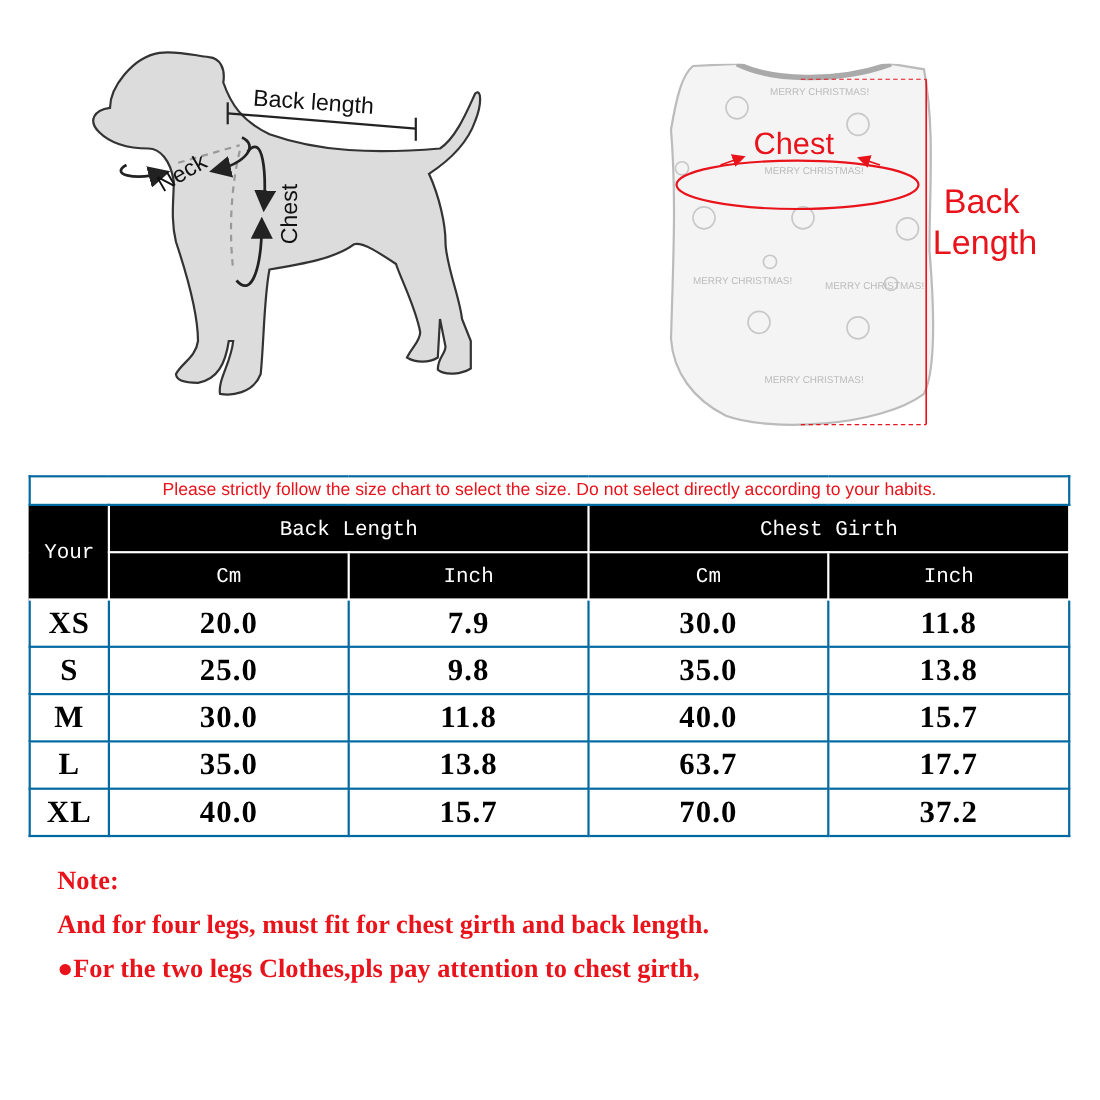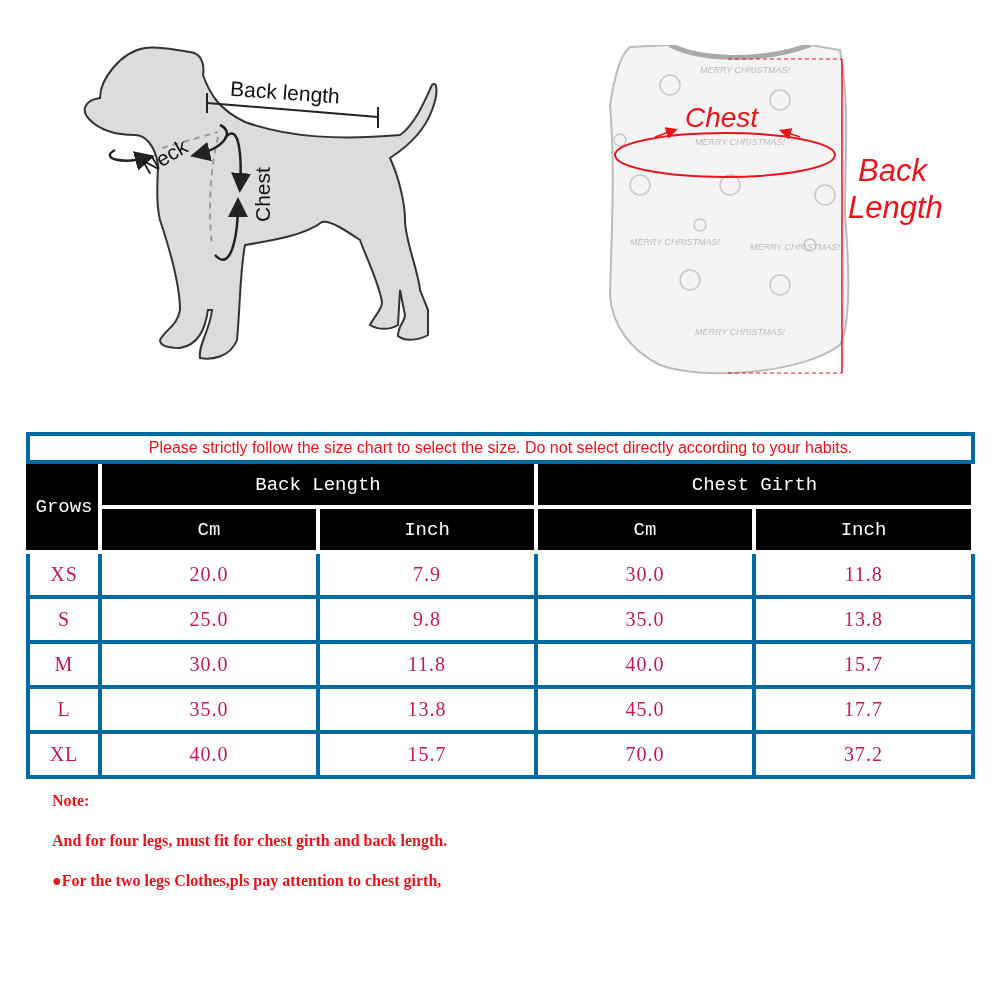--- a/index.html
+++ b/index.html
@@ -1,35 +1,35 @@
 <!DOCTYPE html>
 <html><head>
   <meta charset="utf-8">
   <style>
     html, body { margin: 0; padding: 0; background: #ffffff; }
     body { width: 1000px; height: 1000px; position: relative; overflow: hidden; font-family: "Liberation Sans", sans-serif; }
 
     
     .dog-fig { position: absolute; left: 60px; top: 40px; width: 400px; height: 330px; }
-    .shirt-fig { position: absolute; left: 600px; top: 45px; width: 360px; height: 340px; font-style: italic; }
+    .shirt-fig { position: absolute; left: 600px; top: 58px; width: 360px; height: 340px; }
     .svg-label { font-family: "Liberation Sans", sans-serif; }
 
     
     .size-table { position: absolute; left: 26px; top: 432px; width: 945px; border-collapse: collapse; table-layout: fixed; }
-    .size-table td, .size-table th { border: 4px solid #0369a1; text-align: center; padding: 0; }
+    .size-table td, .size-table th { border: 2px solid #0369a1; text-align: center; padding: 0; }
     .notice-row td { height: 24px; color: #e8131b; font-family: "Liberation Sans", sans-serif; font-size: 16px; background: #fff; }
     .hdr th { background: #000; color: #fff; font-weight: normal; font-family: "Liberation Mono", monospace; font-size: 19px; border-color: #fff; }
     .hdr1 th { height: 41px; }
     .hdr2 th { height: 41px; }
     .hdr th.size-hdr { border-left-color: #000; }
-    .body-row td { height: 41px; font-family: "Liberation Serif", serif; font-size: 20px; color: #be185d; letter-spacing: 1px; }
+    .body-row td { height: 41px; font-family: "Liberation Serif", serif; font-size: 28px; color: #000000; letter-spacing: 1px; font-weight: bold; }
     .mono-num { font-family: "Liberation Mono", monospace; font-size: 20px; }
 
     
-    .notes { position: absolute; left: 52px; top: 787px; width: 900px; color: #e8131b; font-family: "Liberation Serif", serif; font-weight: bold; font-size: 16px; }
+    .notes { position: absolute; left: 52px; top: 787px; width: 900px; color: #e8131b; font-family: "Liberation Serif", serif; font-weight: bold; font-size: 24px; }
     .notes div { height: 40px; line-height: 28px; }
   </style>
 </head>
 <body>
 
 <div class="dog-fig">
   <svg width="400" height="330" viewBox="0 0 400 330">
     <defs>
       <marker id="arrowK" markerWidth="8" markerHeight="8" refX="6" refY="4" orient="auto">
         <path d="M0,0 L8,4 L0,8 z" fill="#222"></path>
@@ -117,21 +117,21 @@
       <col style="width:218px">
       <col style="width:218px">
       <col style="width:218px">
       <col style="width:219px">
   </colgroup>
   <tbody>
       <tr class="notice-row">
     <td colspan="5">Please strictly follow the size chart to select the size. Do not select directly according to your habits.</td>
   </tr>
   <tr class="hdr hdr1">
-    <th rowspan="2" class="size-hdr">Grows</th>
+    <th rowspan="2" class="size-hdr">Your</th>
     <th colspan="2">Back Length</th>
     <th colspan="2">Chest Girth</th>
   </tr>
   <tr class="hdr hdr2">
     <th>Cm</th>
     <th>Inch</th>
     <th>Cm</th>
     <th>Inch</th>
   </tr>
   <tr class="body-row">
@@ -152,21 +152,21 @@
     <td>M</td>
     <td class="mono-num">30.0</td>
     <td class="mono-num">11.8</td>
     <td class="mono-num">40.0</td>
     <td class="mono-num">15.7</td>
   </tr>
   <tr class="body-row">
     <td>L</td>
     <td class="mono-num">35.0</td>
     <td class="mono-num">13.8</td>
-    <td class="mono-num">45.0</td>
+    <td class="mono-num">63.7</td>
     <td class="mono-num">17.7</td>
   </tr>
   <tr class="body-row">
     <td>XL</td>
     <td class="mono-num">40.0</td>
     <td class="mono-num">15.7</td>
     <td class="mono-num">70.0</td>
     <td class="mono-num">37.2</td>
   </tr>
 </tbody>

